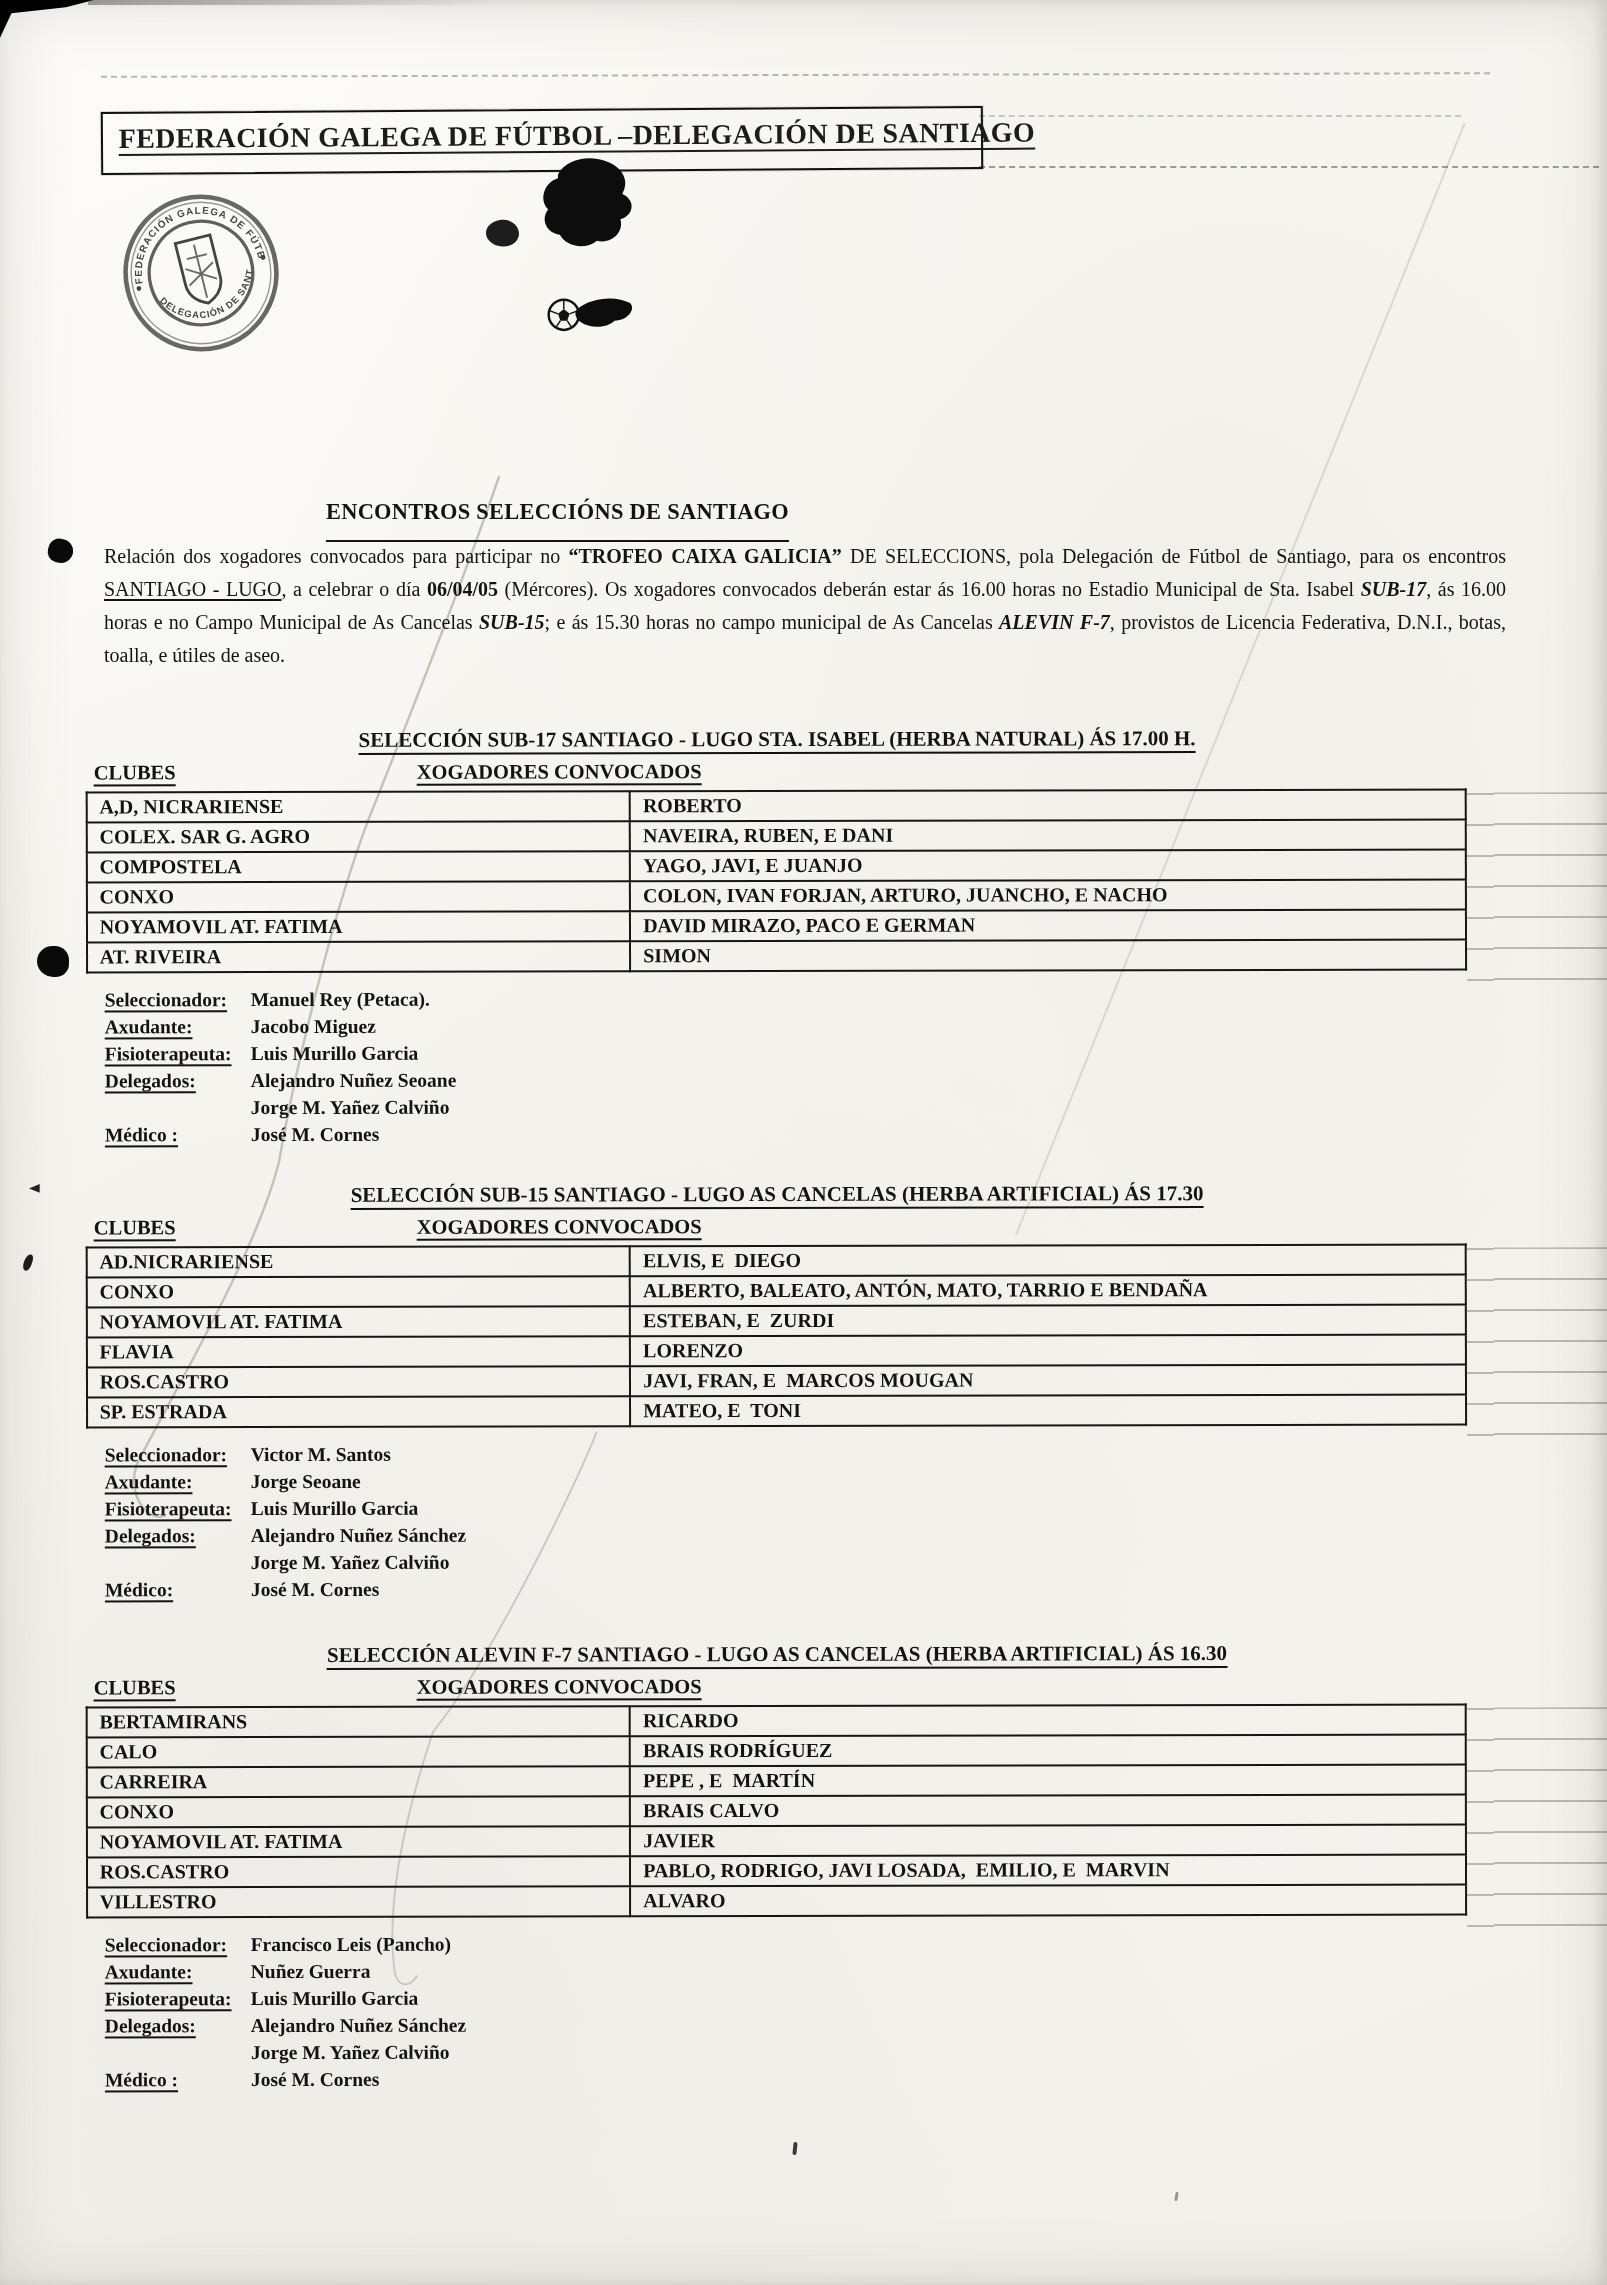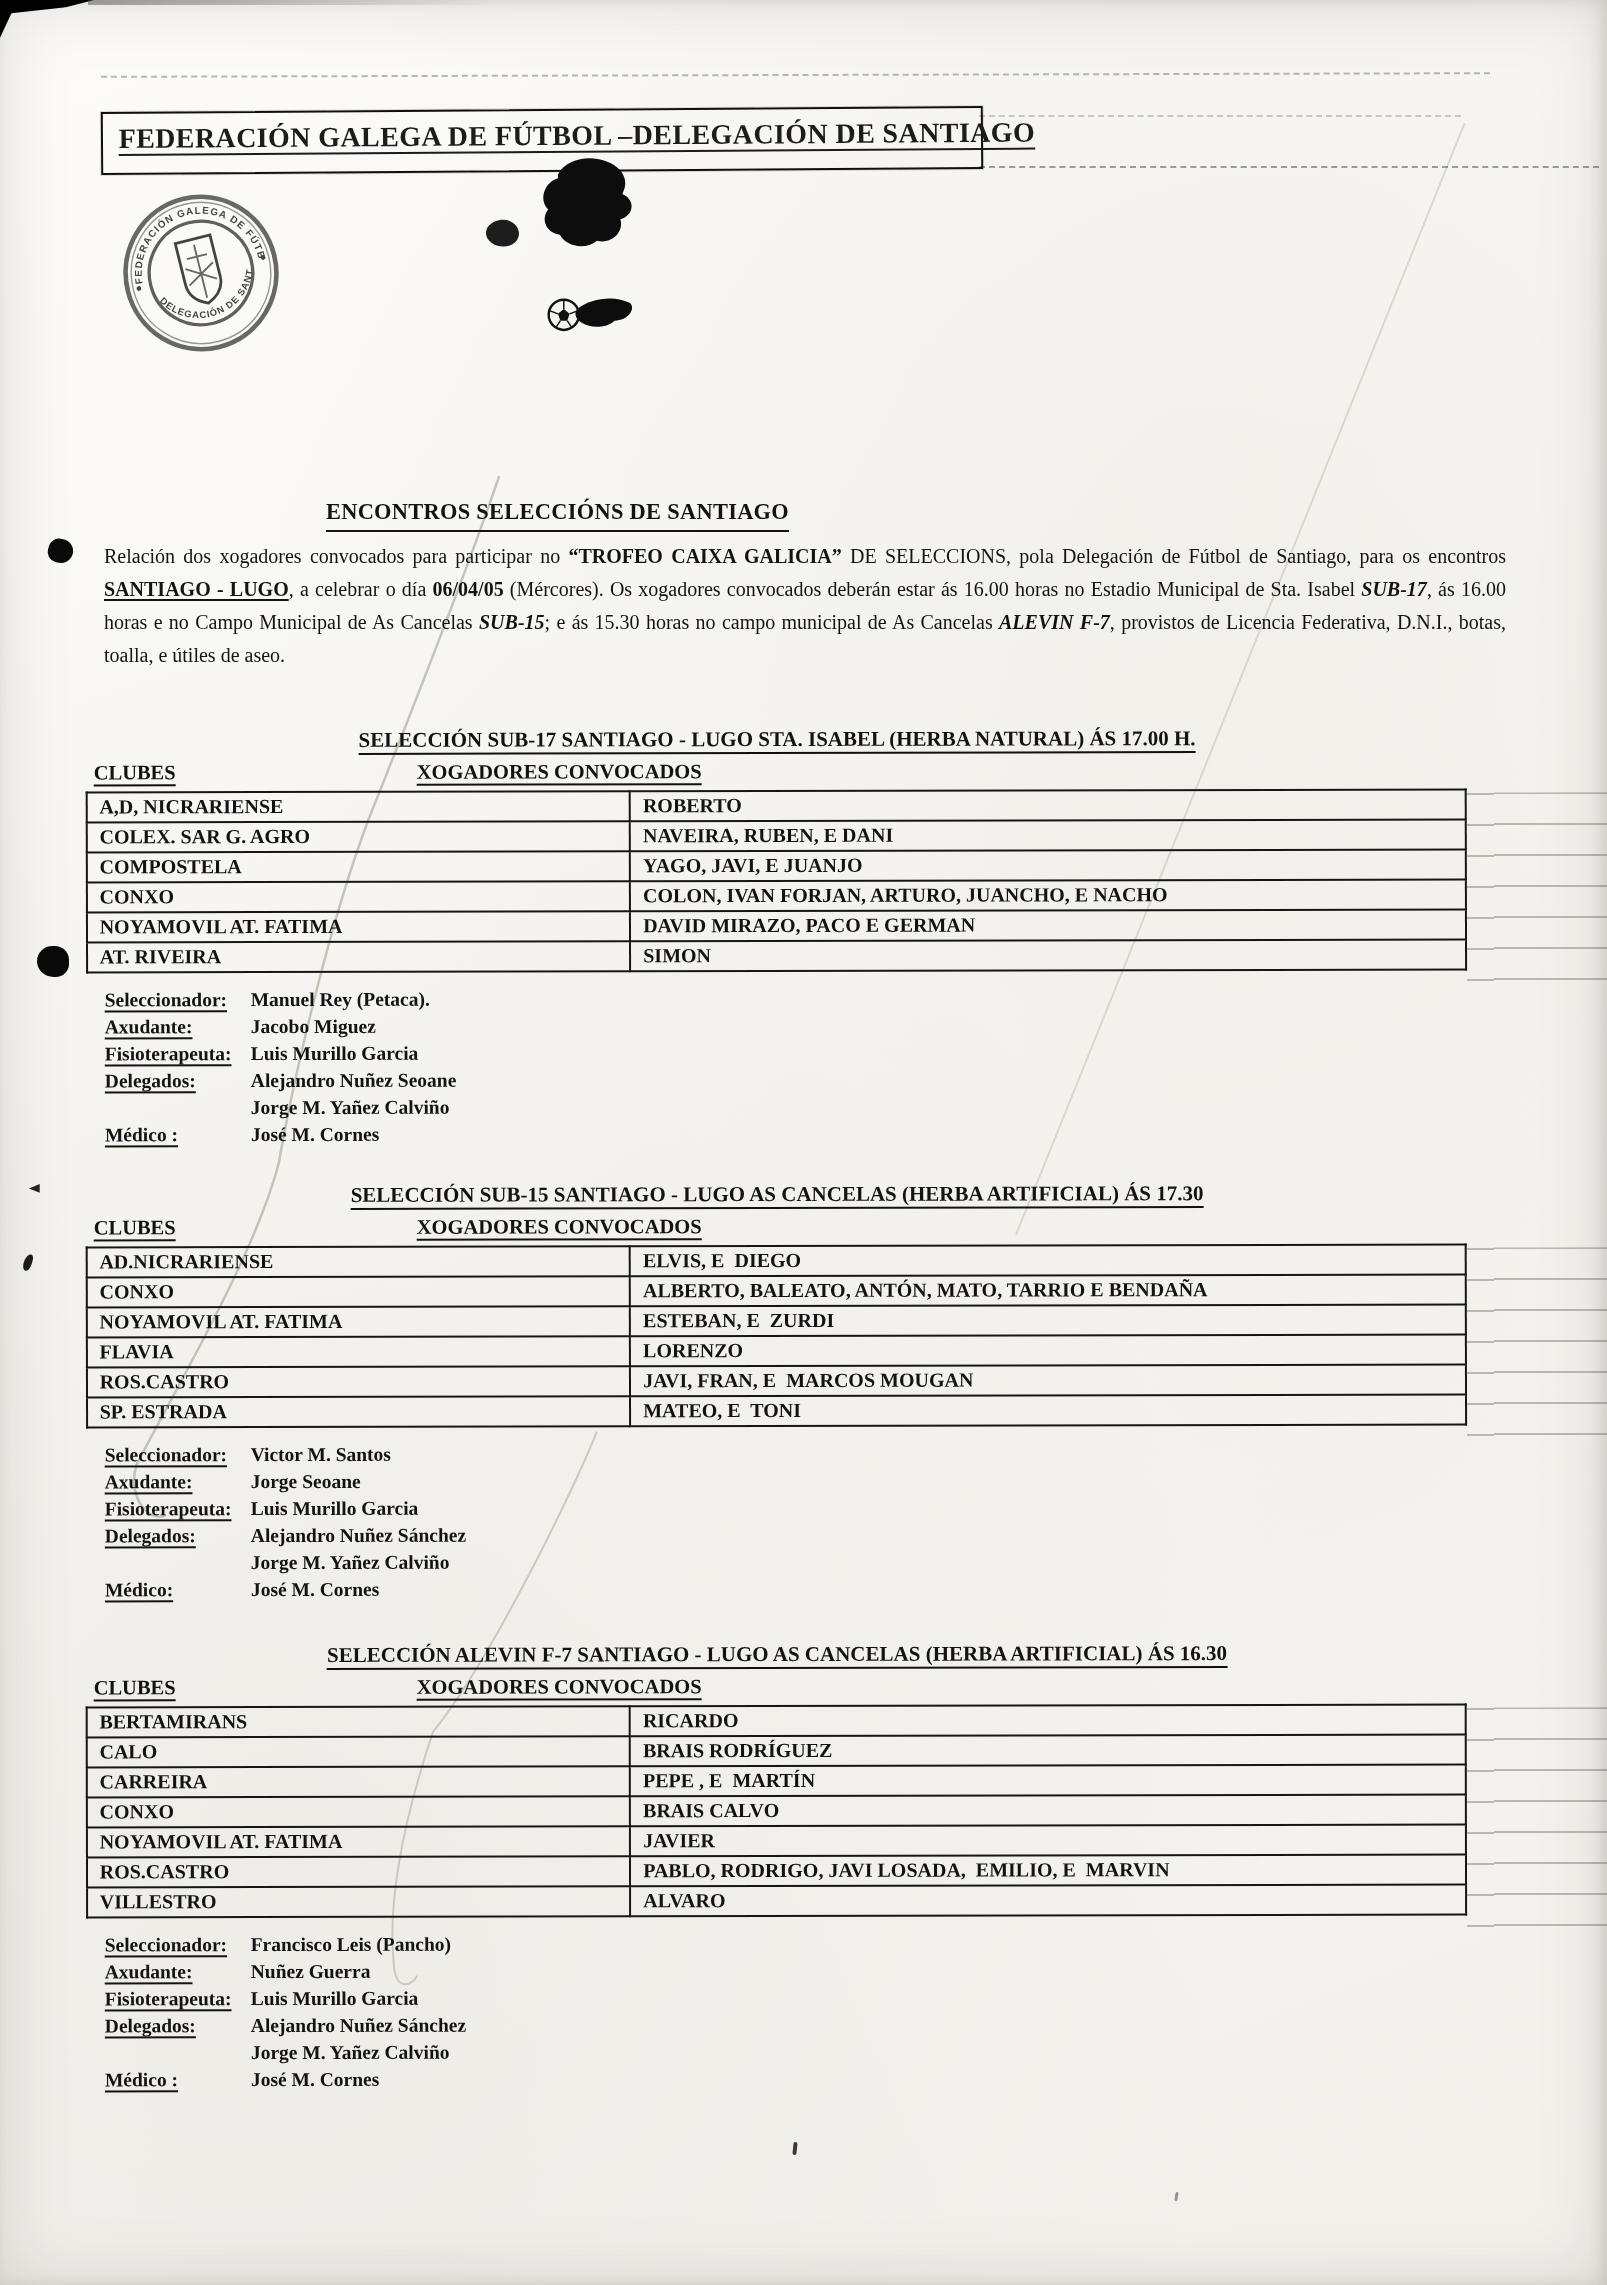--- a/index.html
+++ b/index.html
@@ -30,26 +30,26 @@
   #ext1{left:979px;top:115px;width:482px;border-top-style:dashed;opacity:.7;}
   #ext2{left:979px;top:166px;width:620px;border-top:2.4px dashed rgba(70,64,56,.5);}
 
   
   .crest{position:absolute;left:121px;top:193px;transform:rotate(-14deg);opacity:.88;}
   .blobs{position:absolute;left:468px;top:151px;}
 
   
   .doc-title{position:absolute;left:104px;top:499px;width:907px;text-align:center;
     font-size:22.4px;font-weight:bold;letter-spacing:0.3px;}
-  .doc-title span{border-bottom:2.9px solid #141414;padding-bottom:6px;}
+  .doc-title span{border-bottom:2.9px solid #141414;padding-bottom:16px;}
   .intro{position:absolute;left:104px;top:540px;width:1402px;font-size:20px;line-height:33px;
     text-align:justify;margin:0;}
   .b{font-weight:bold;font-style:italic;}
   .bi{font-weight:bold;}
-  .bu{font-weight:bold;text-decoration:underline;text-decoration-thickness:2.4px;text-underline-offset:2.9px;}
+  .bu{font-weight:normal;text-decoration:underline;text-decoration-thickness:2.4px;text-underline-offset:2.9px;}
 
   
   .sec{position:absolute;left:86px;width:1383px;transform:rotate(-0.12deg);}
   #sec1{top:727px;} #sec2{top:1182px;} #sec3{top:1642px;}
   .sec-heading{text-align:center;font-size:21px;font-weight:bold;margin:0;}
   .sec-heading span{border-bottom:2.9px solid #111;padding-bottom:1px;}
   .hdr-row{display:flex;margin-top:7.8px;font-size:20.5px;font-weight:bold;}
   .hdr-clubs{margin-left:8px;border-bottom:2.9px solid #111;}
   .hdr-xog{margin-left:241px;border-bottom:2.9px solid #111;text-align:center;}
   table.clubs{border-collapse:collapse;margin-top:4.9px;width:1381px;table-layout:fixed;}

